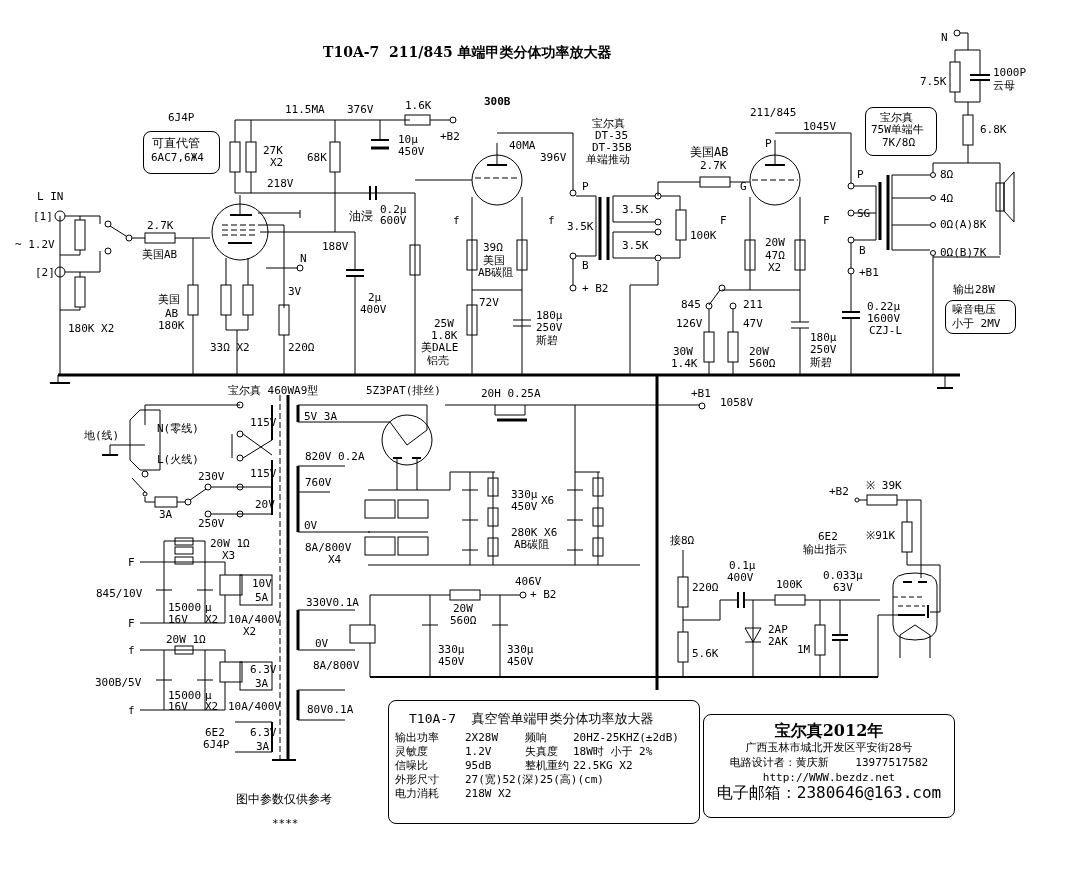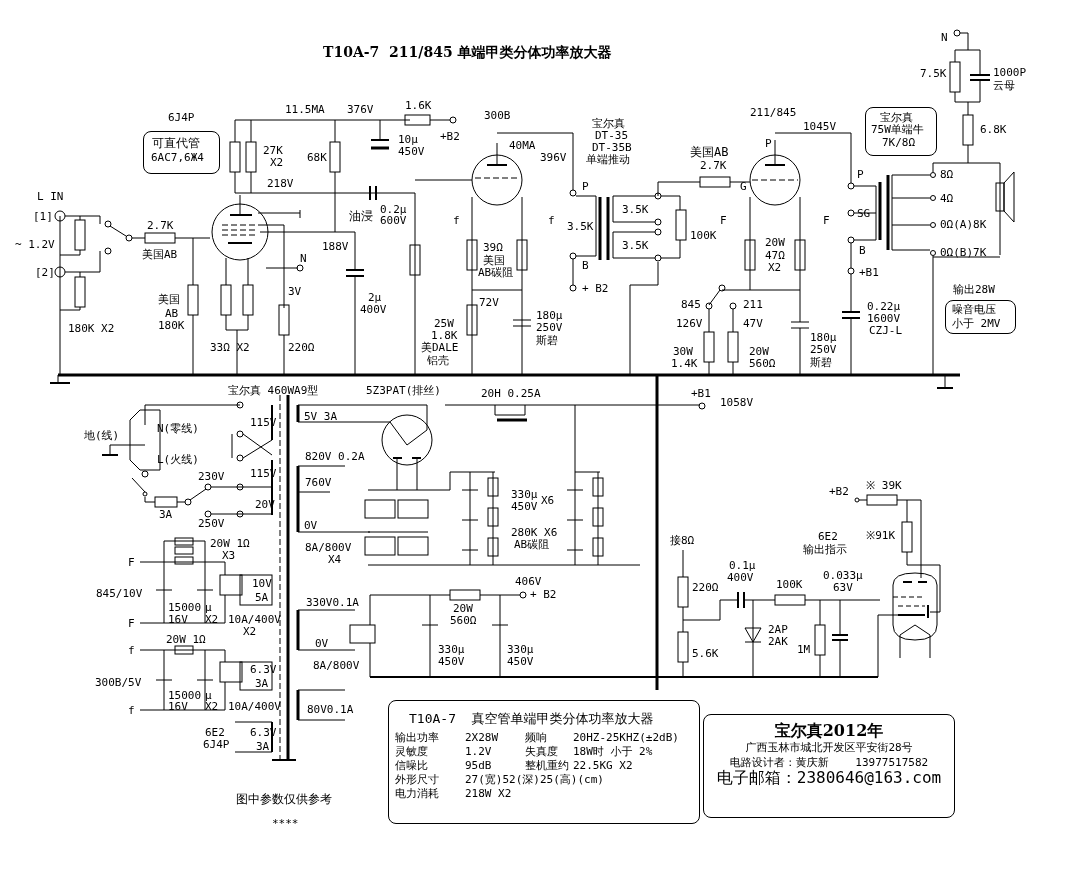--- a/index.html
+++ b/index.html
@@ -433,21 +433,21 @@
 <div class="t" style="left:368px;top:292px;">2μ</div>
 <div class="t" style="left:360px;top:304px;">400V</div>
 <div class="t" style="left:288px;top:286px;">3V</div>
 <div class="t" style="left:288px;top:342px;">220Ω</div>
 <div class="t" style="left:210px;top:342px;">33Ω X2</div>
 <div class="t" style="left:300px;top:253px;">N</div>
 <div class="t" style="left:349px;top:210px;font-size:12px;">油浸</div>
 <div class="t" style="left:380px;top:204px;">0.2μ</div>
 <div class="t" style="left:380px;top:215px;">600V</div>
 
-<div class="t" style="left:484px;top:110px;">300B</div>
+<div class="t" style="left:484px;top:96px;font-weight:bold;">300B</div>
 <div class="t" style="left:509px;top:140px;">40MA</div>
 <div class="t" style="left:540px;top:152px;">396V</div>
 <div class="t" style="left:453px;top:215px;">f</div>
 <div class="t" style="left:548px;top:215px;">f</div>
 <div class="t" style="left:483px;top:242px;">39Ω</div>
 <div class="t" style="left:483px;top:255px;">美国</div>
 <div class="t" style="left:478px;top:267px;">AB碳阻</div>
 <div class="t" style="left:479px;top:297px;">72V</div>
 <div class="t" style="left:434px;top:318px;">25W</div>
 <div class="t" style="left:431px;top:330px;">1.8K</div>
@@ -506,21 +506,21 @@
 <div class="t" style="left:940px;top:247px;">0Ω(B)7K</div>
 <div class="t" style="left:867px;top:301px;">0.22μ</div>
 <div class="t" style="left:867px;top:313px;">1600V</div>
 <div class="t" style="left:869px;top:325px;">CZJ-L</div>
 <div class="t" style="left:953px;top:284px;">输出28W</div>
 <div class="box" style="left:945px;top:300px;width:69px;height:32px;"></div>
 <div class="t" style="left:952px;top:304px;">噪音电压</div>
 <div class="t" style="left:952px;top:318px;">小于 2MV</div>
 
 <div class="t" style="left:941px;top:32px;">N</div>
-<div class="t" style="left:920px;top:68px;text-align:center;">7.5K</div>
+<div class="t" style="left:920px;top:76px;text-align:center;">7.5K</div>
 <div class="t" style="left:993px;top:67px;">1000P</div>
 <div class="t" style="left:993px;top:80px;">云母</div>
 <div class="t" style="left:980px;top:124px;">6.8K</div>
 
 <div class="t" style="left:228px;top:385px;">宝尔真 460WA9型</div>
 <div class="t" style="left:84px;top:430px;">地(线)</div>
 <div class="t" style="left:157px;top:423px;">N(零线)</div>
 <div class="t" style="left:157px;top:454px;">L(火线)</div>
 <div class="t" style="left:159px;top:509px;">3A</div>
 <div class="t" style="left:198px;top:471px;">230V</div>
@@ -636,14 +636,15 @@
         <span style="display: inline-block; width: 70px; white-space: pre;">电力消耗</span>
         <span style="display: inline-block; width: 230px; white-space: pre;">218W X2</span>
       </div>
     </div>
 </div>
 
 <div class="credit">
   <div style="text-align:center;margin-top:7px;font-family:'DejaVu Serif','Liberation Serif',serif;font-weight:bold;font-size:16px;line-height:18px;">宝尔真2012年</div>
   <div style="text-align:center;font-size:11px;line-height:15px;">广西玉林市城北开发区平安街28号</div>
   <div style="text-align:center;font-size:11px;line-height:15px;white-space:pre;">电路设计者：黄庆新    13977517582</div>
+  <div style="text-align:center;font-size:11px;line-height:15px;">http://WWW.bezdz.net</div>
   <div style="text-align:center;font-size:16px;line-height:15px;">电子邮箱：2380646@163.com</div>
 </div>
 
 </body></html>

